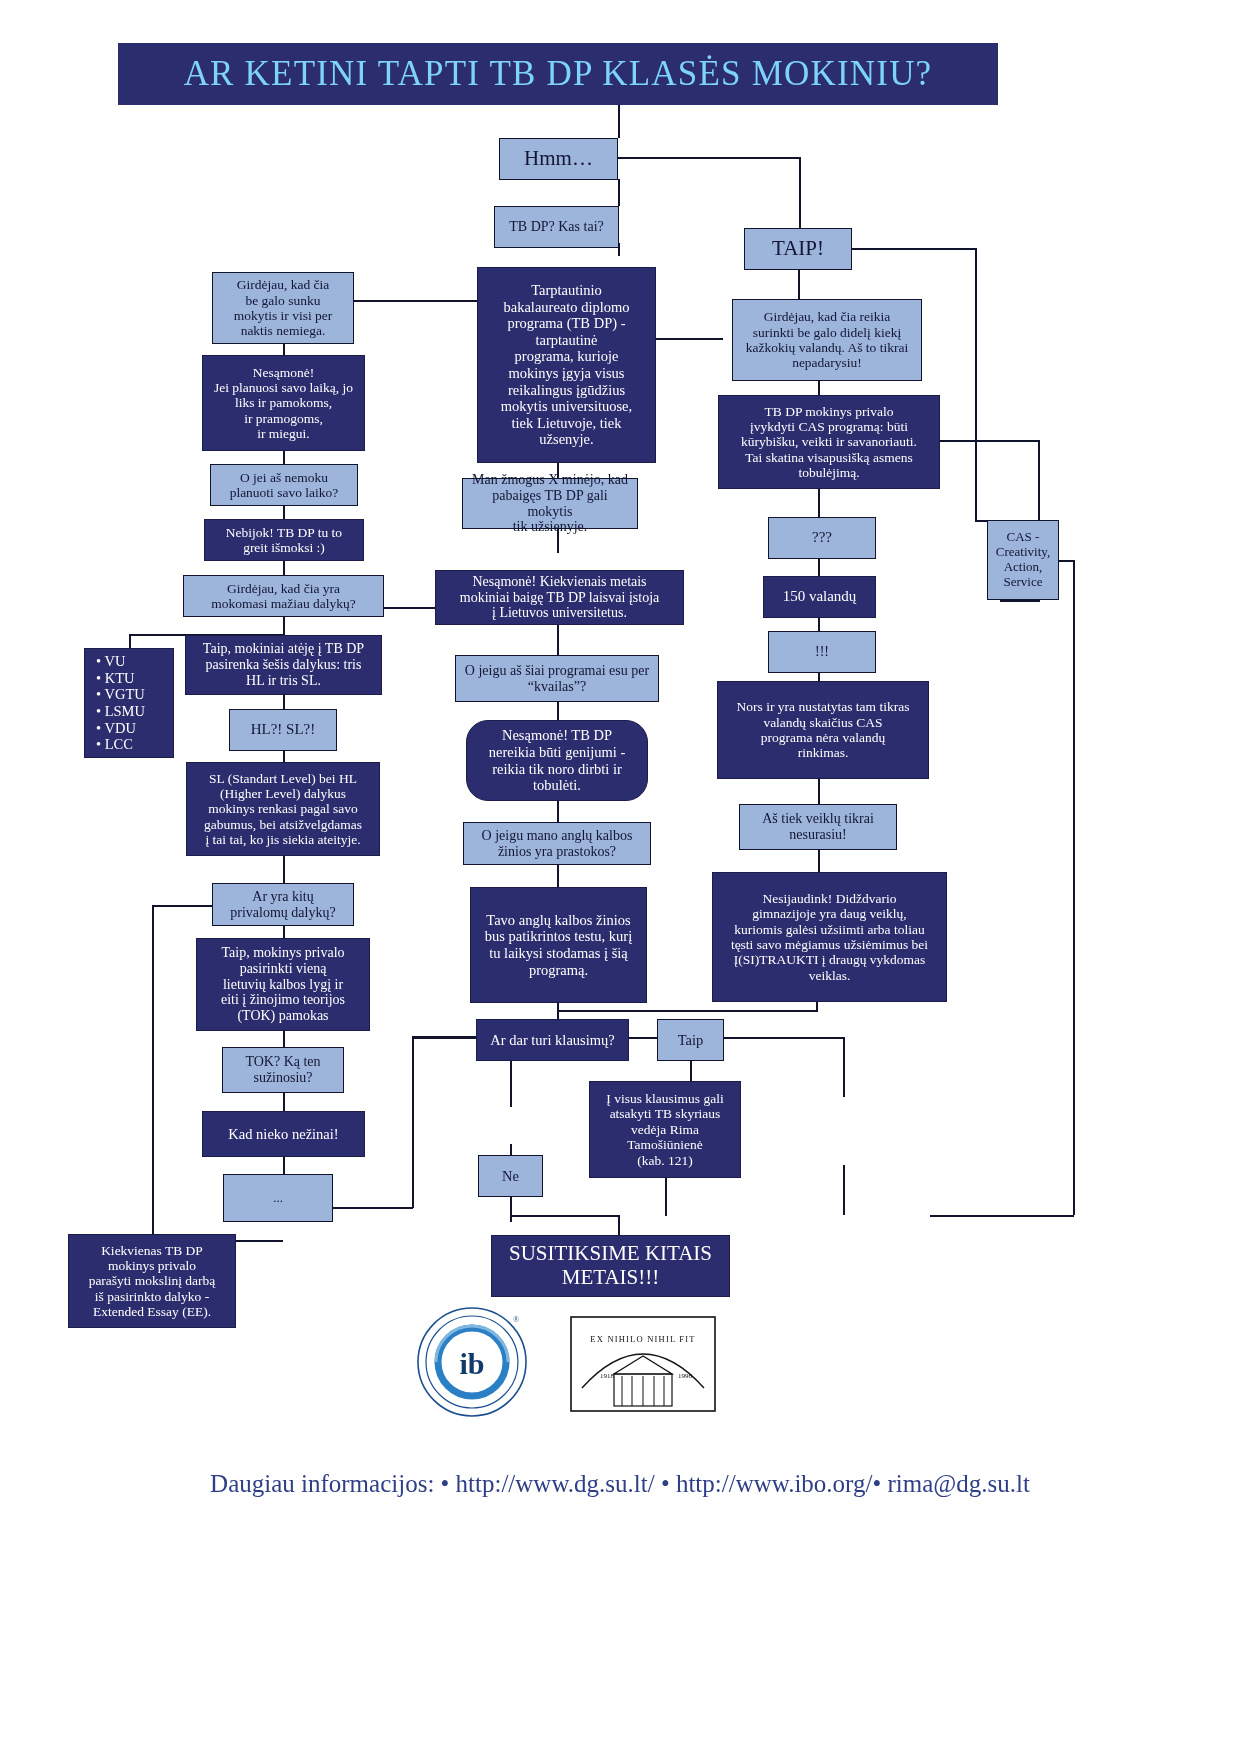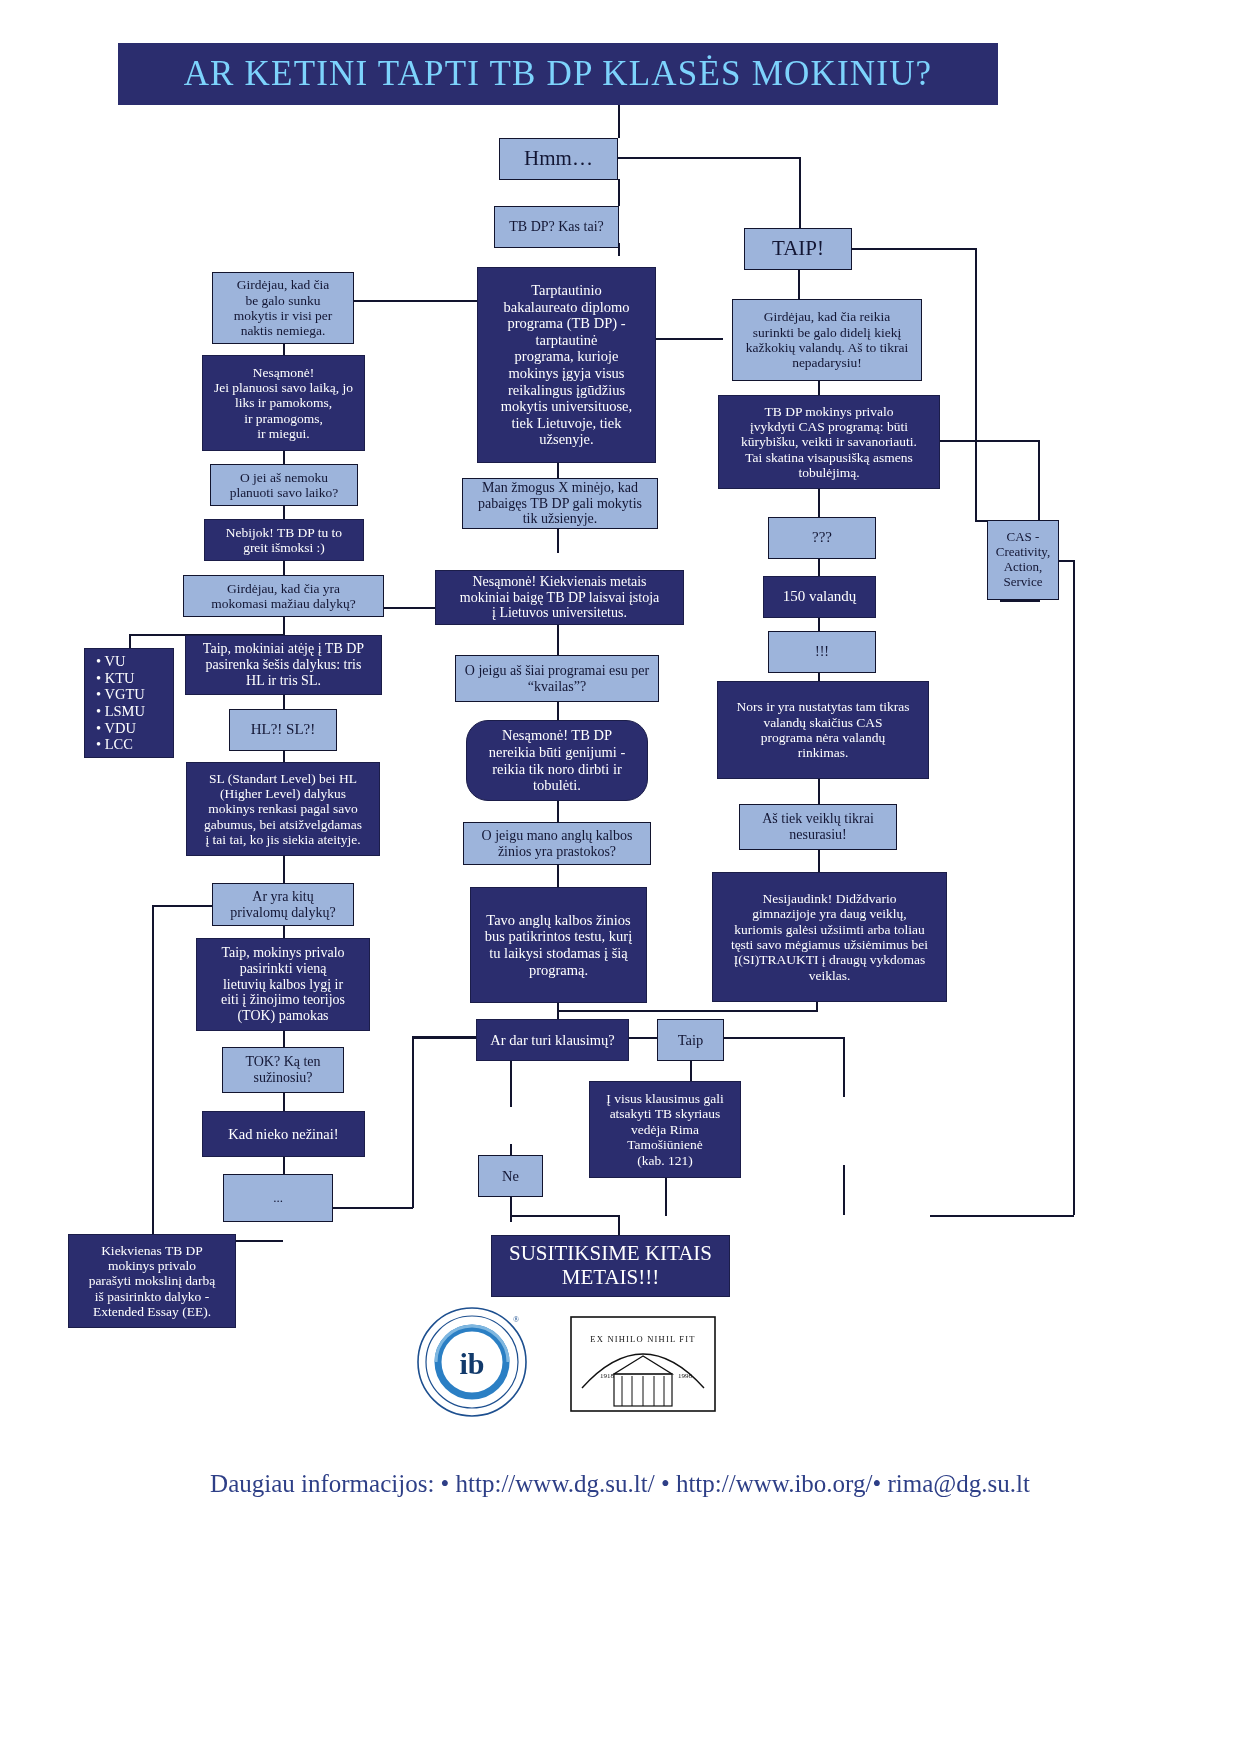--- a/index.html
+++ b/index.html
@@ -195,21 +195,21 @@
 programa (TB DP) -
 tarptautinė
 programa, kurioje
 mokinys įgyja visus
 reikalingus įgūdžius
 mokytis universituose,
 tiek Lietuvoje, tiek
 užsenyje.</span>
   </div>
 
-  <div class="box light" style="left:462px;top:478px;width:196px;height:51px;font-size:14px;align-items:center;">
+  <div class="box light" style="left:462px;top:478px;width:176px;height:51px;font-size:14px;align-items:center;">
     <span class="txt">Man žmogus X minėjo, kad
 pabaigęs TB DP  gali mokytis
 tik užsienyje.</span>
   </div>
 
   <div class="box dark" style="left:435px;top:570px;width:249px;height:55px;font-size:14px;">
     <span class="txt">Nesąmonė! Kiekvienais metais
 mokiniai baigę TB DP laisvai įstoja
 į Lietuvos universitetus.</span>
   </div>

